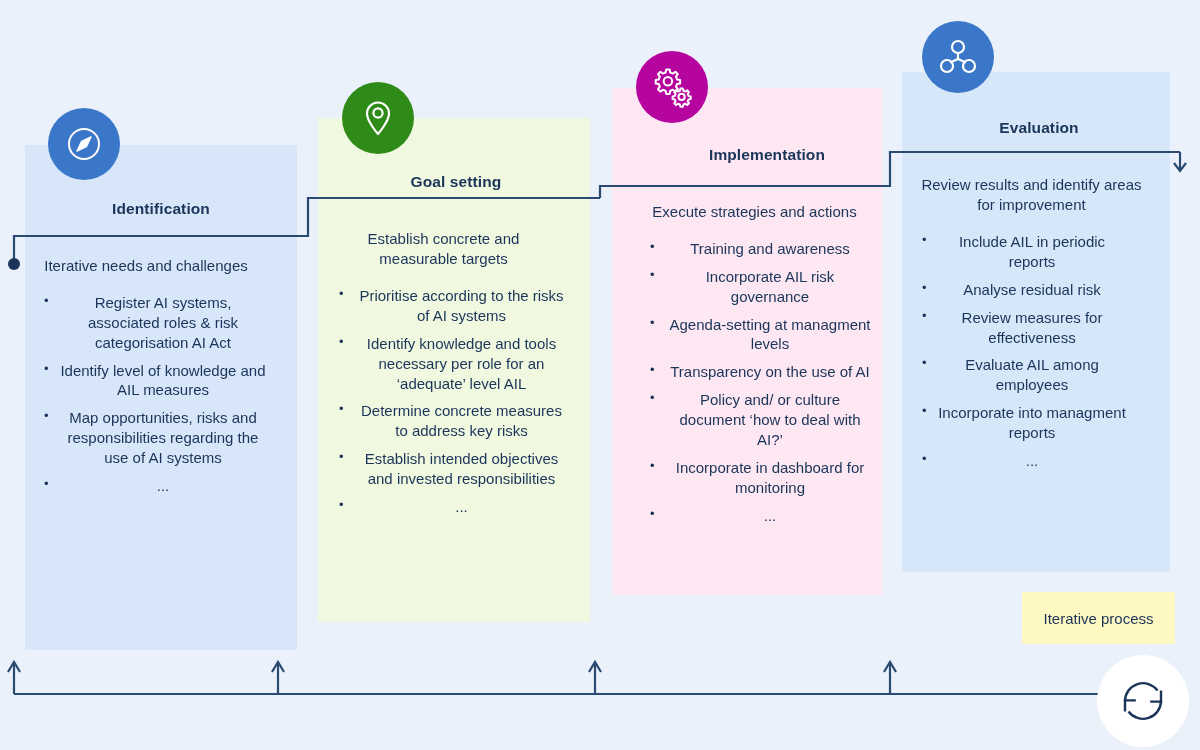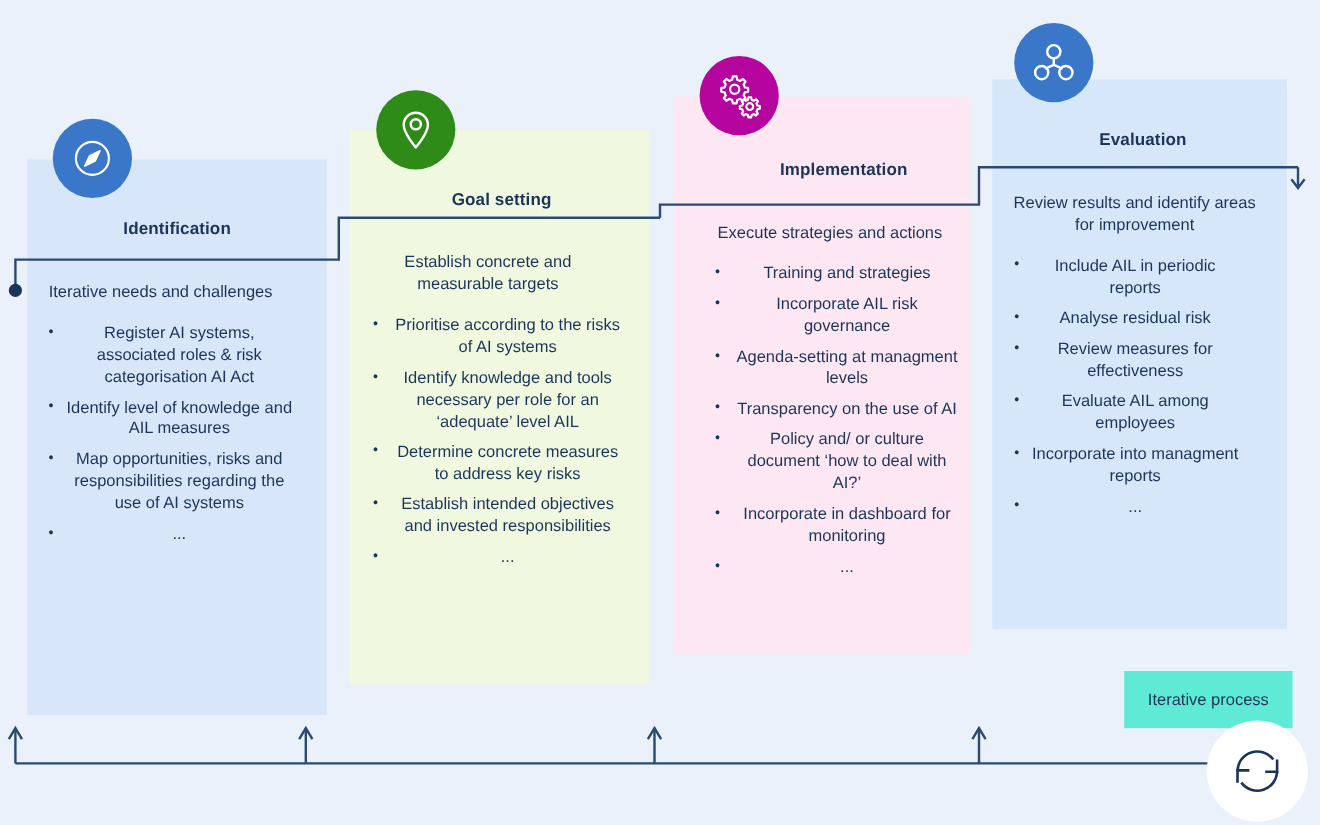--- a/index.html
+++ b/index.html
@@ -50,22 +50,22 @@
   #col-2 .bullets li{width:215px;}
   #col-3 .bullets li{width:210px;}
   #col-4 .bullets li{width:190px;}
 
   
   .wires{position:absolute;left:0;top:0;width:1200px;height:750px;pointer-events:none;}
 
   
   #iterative-label{
     position:absolute;left:1022px;top:592px;width:153px;height:52px;
-    background:#5eead4;display:flex;align-items:center;justify-content:center;
-    font-size:15px;color:#1b3459;margin-top:18px;
+    background:#fef9c3;display:flex;align-items:center;justify-content:center;
+    font-size:15px;color:#1b3459;
   }
   #loop-badge{
     position:absolute;left:1097px;top:655px;width:92px;height:92px;
     border-radius:50%;background:#ffffff;
     display:flex;align-items:center;justify-content:center;
   }
 </style>
 </head>
 <body>
 
@@ -152,21 +152,21 @@
       <li>Determine concrete measures to address key risks</li>
       <li>Establish intended objectives and invested responsibilities</li>
       <li>...</li>
     </ul>
   </div>
 
   <div class="col" id="col-3">
     <div class="col-title">Implementation</div>
     <div class="col-intro">Execute strategies and actions</div>
     <ul class="bullets">
-      <li>Training and strategies</li>
+      <li>Training and awareness</li>
       <li>Incorporate AIL risk governance</li>
       <li>Agenda-setting at managment levels</li>
       <li>Transparency on the use of AI</li>
       <li>Policy and/ or culture document ‘how to deal with AI?’</li>
       <li>Incorporate in dashboard for monitoring</li>
       <li>...</li>
     </ul>
   </div>
 
   <div class="col" id="col-4">

